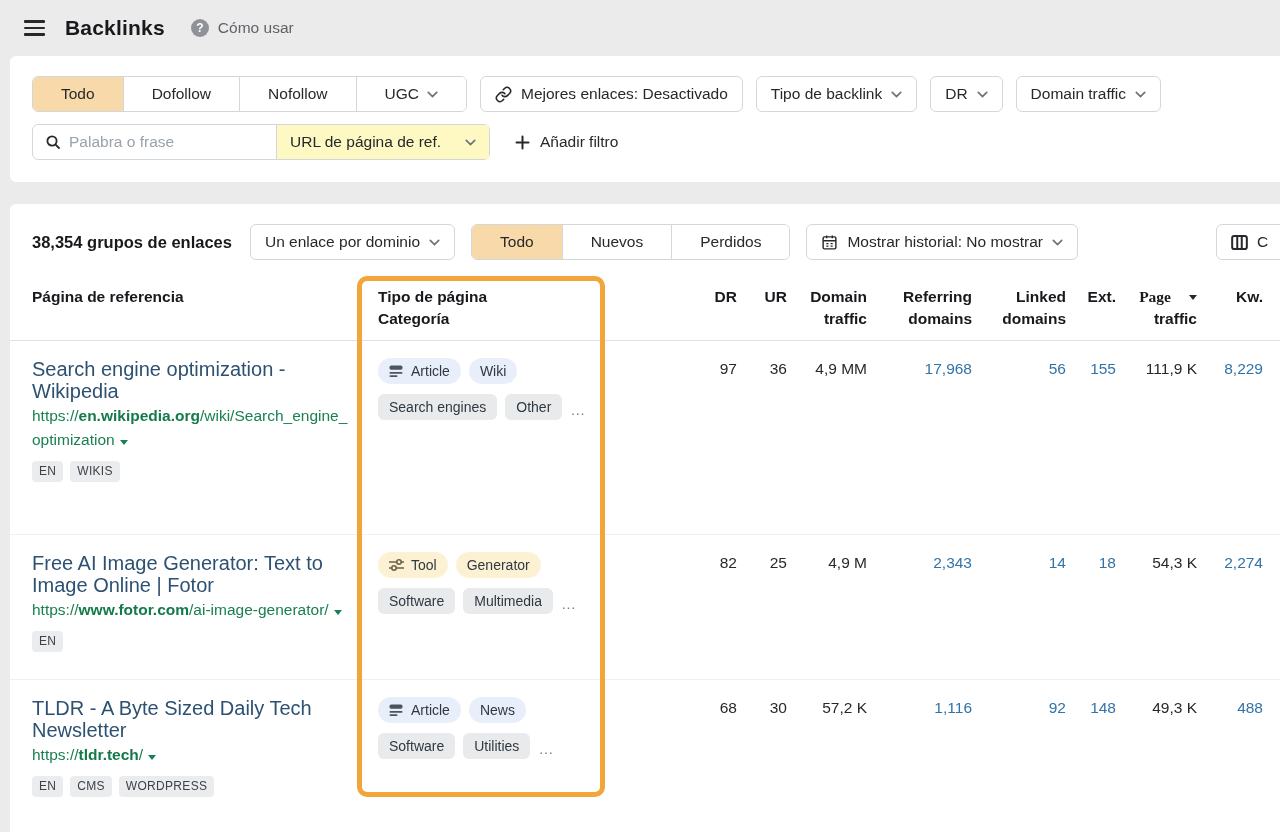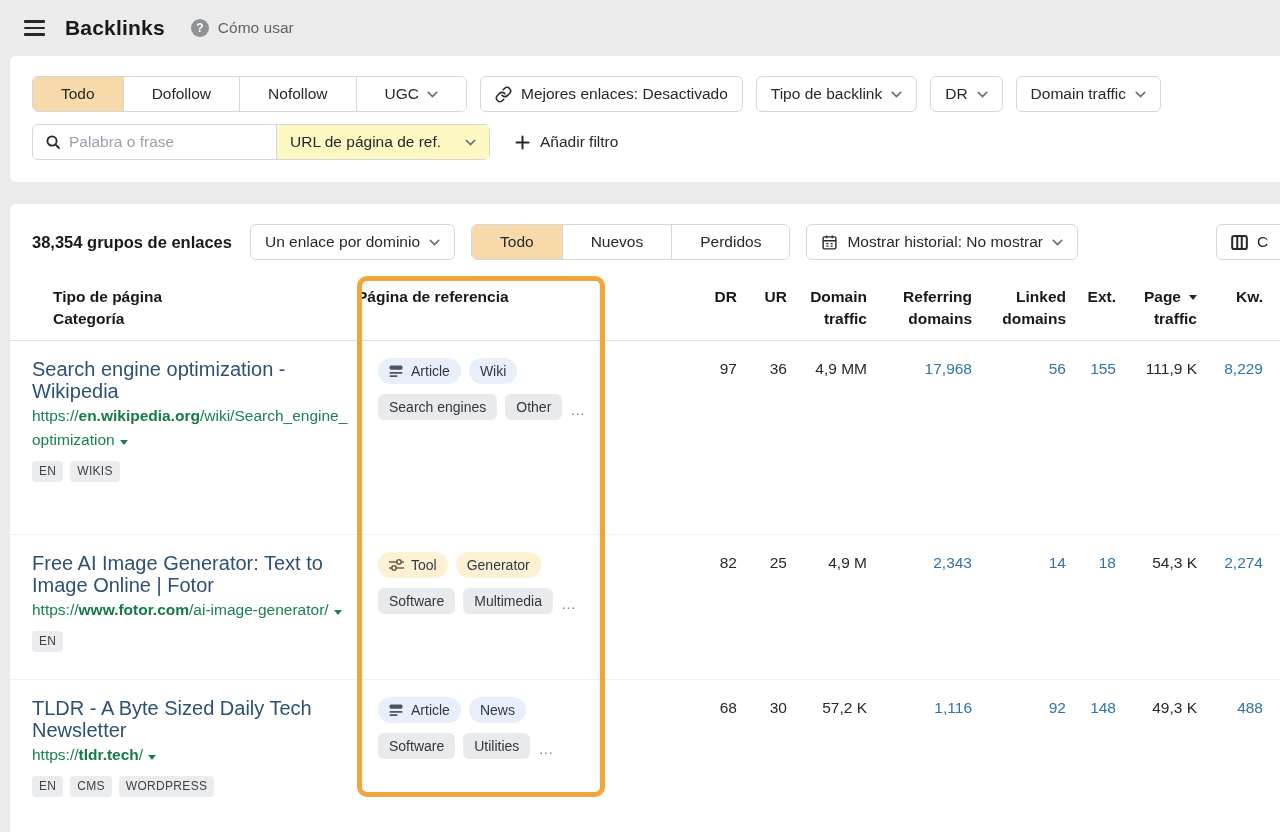--- a/index.html
+++ b/index.html
@@ -59,21 +59,21 @@
 
   .orange-highlight { position:absolute; left:347px; top:72px; width:248px; height:521px;
     border:5px solid #f2a53a; border-radius:10px; pointer-events:none; z-index:4; }
 
   .grid-cols { display:grid;
     grid-template-columns:325px 250px 130px 50px 80px 105px 94px 50px 81px 66px; }
   .thead { padding:26px 0 10px 22px; border-bottom:1px solid #dde1e5; font-weight:700;
     font-size:15.5px; color:#17191c; line-height:22px; align-items:start; }
   .th.num { text-align:right; }
   .th-type { padding-left:21px; }
-  .sort-wrap { display:flex; justify-content:flex-end; align-items:center; gap:8px; }
+  .sort-wrap { display:flex; justify-content:flex-end; align-items:center; gap:18px;font-family:Liberation Serif, serif; }
   .caret-down { width:0; height:0; border-left:4.5px solid transparent;
     border-right:4.5px solid transparent; border-top:5.5px solid #26282b; display:inline-block; }
 
   .trow { padding:17px 0 0 22px; border-bottom:1px solid #eef1f3; align-items:start; }
   .trow.r1 { height:194px; }
   .trow.r2 { height:145px; }
   .trow.r3 { height:190px; border-bottom:none; }
 
   .title { color:#2d5173; font-size:20px; line-height:22px; text-decoration:none; display:block;
     max-width:318px; cursor:pointer; }
@@ -207,25 +207,25 @@
     <button class="btn columns-btn">
       <svg width="17" height="15" viewBox="0 0 20 18" fill="none" stroke="#26282b" stroke-width="2.4">
           <rect x="1.2" y="1.2" width="17.6" height="15.6" rx="2.5"></rect>
           <path d="M7.3 1.2v15.6M12.7 1.2v15.6"></path>
         </svg>
       <span>C</span>
     </button>
   </div>
 
   <div class="thead grid-cols">
+    <div class="th">Página de referencia</div>
     <div class="th th-type">
       <div>Tipo de página</div>
       <div>Categoría</div>
     </div>
-    <div class="th">Página de referencia</div>
     <div class="th num">DR</div>
     <div class="th num">UR</div>
     <div class="th num">Domain traffic</div>
     <div class="th num">Referring domains</div>
     <div class="th num">Linked domains</div>
     <div class="th num">Ext.</div>
     <div class="th num">
       <div class="sort-wrap">
         <span>Page</span>
         <span class="caret-down"></span>

